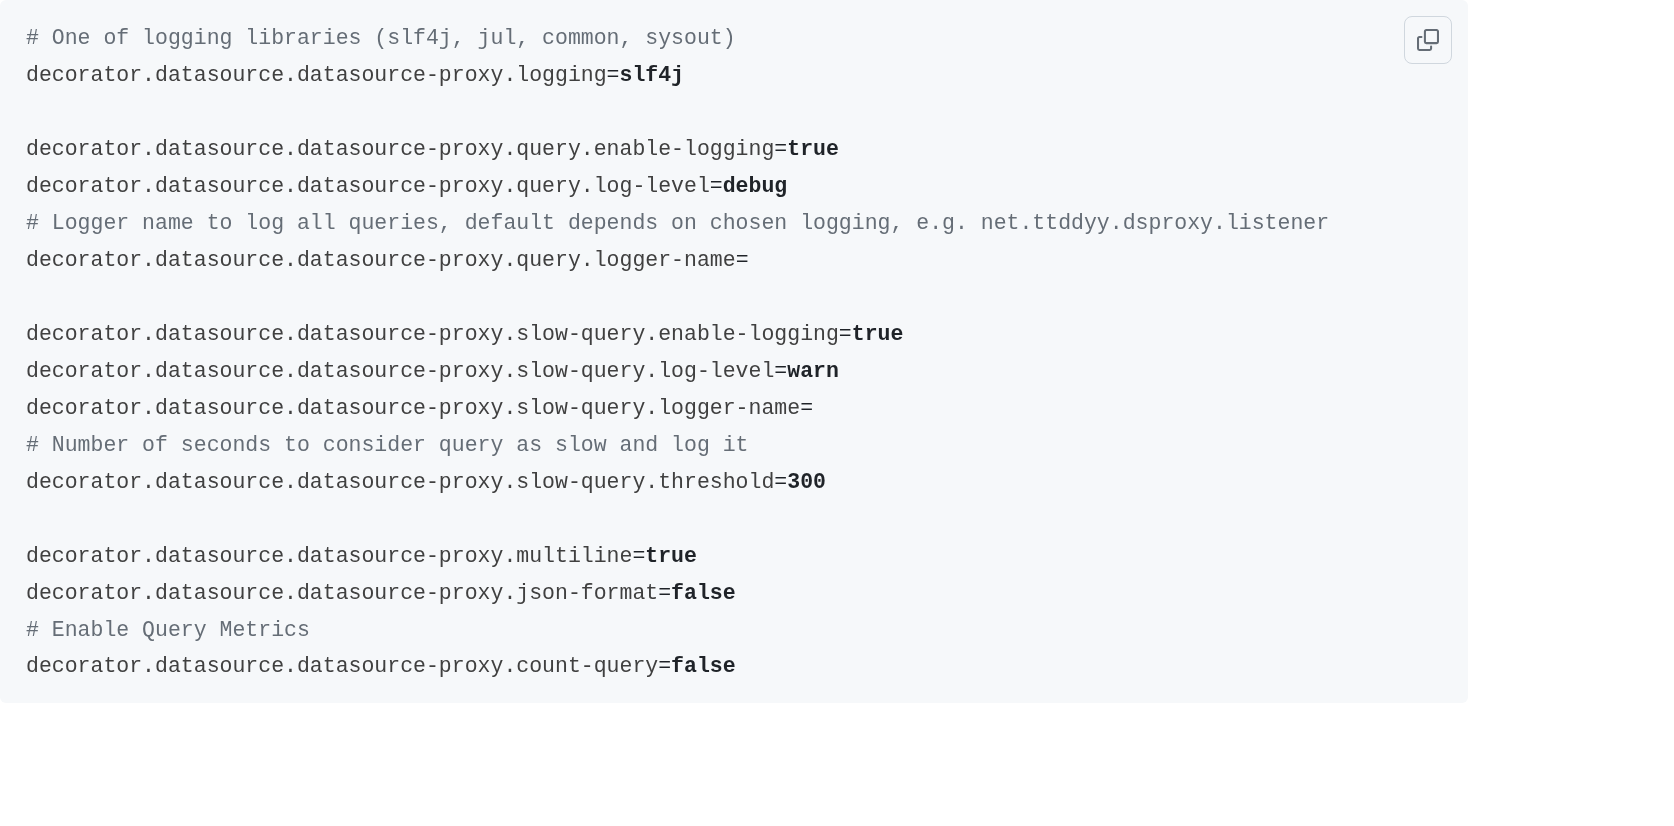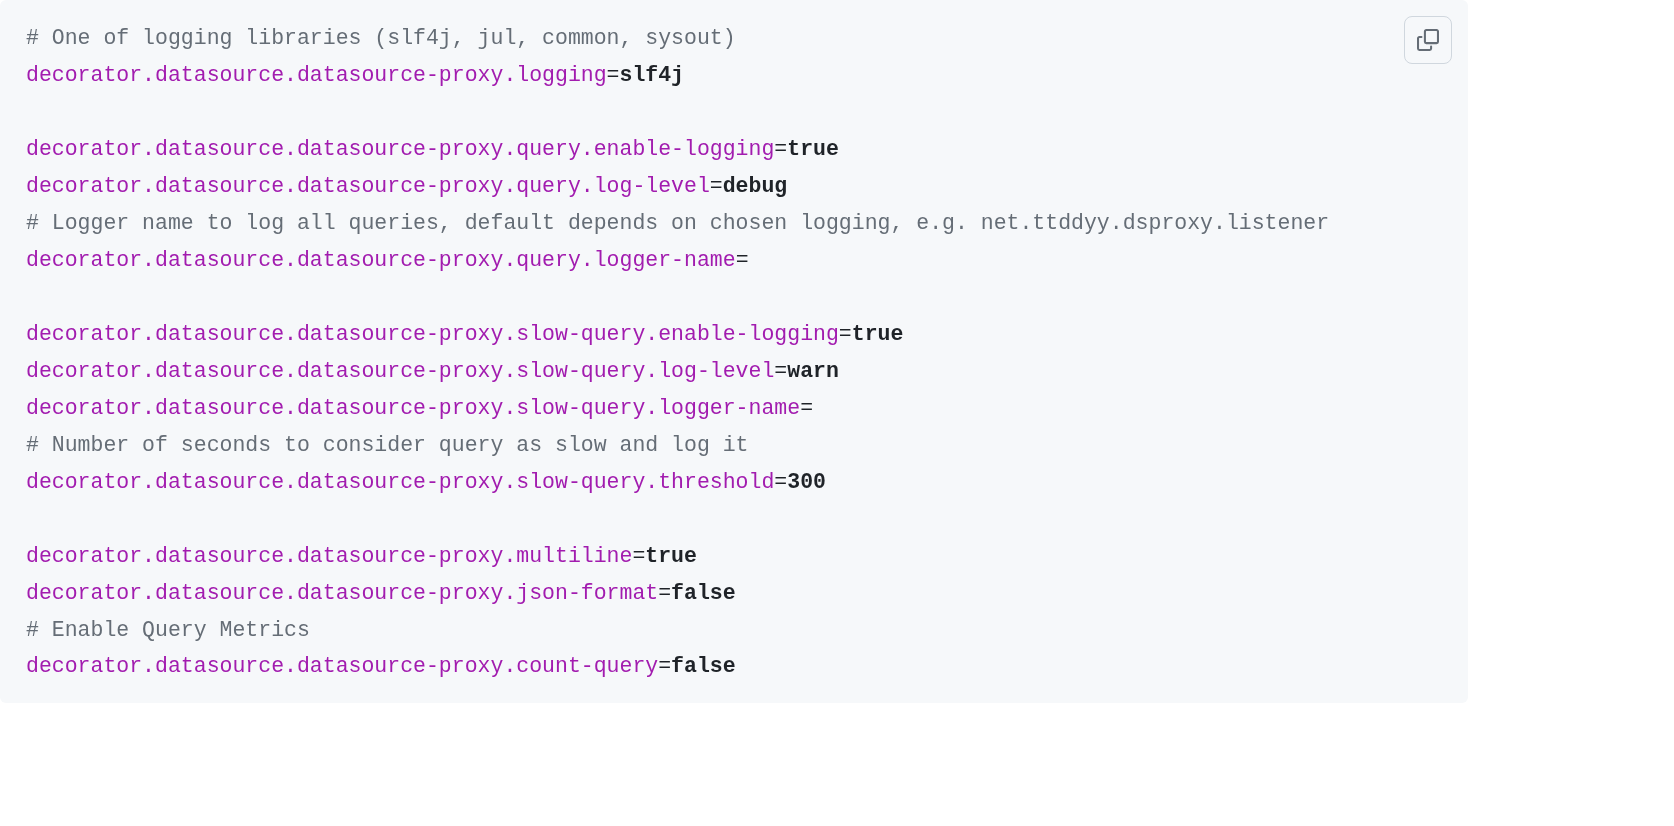--- a/index.html
+++ b/index.html
@@ -26,21 +26,21 @@
   }
   .code-block {
     font-family: ui-monospace, SFMono-Regular, "SF Mono", Menlo, Consolas, "Liberation Mono", monospace;
     font-size: 21.5px;
     line-height: 1.72;
     white-space: pre;
     color: #1f2328;
     min-width: max-content;
   }
   .c { color: #656d76; }     
-  .k { color: #a21caf; }     
+  .k { color: #404040; }     
   .eq { color: #1f2328; }    
   .v { color: #1f2328; font-weight: bold; }     
   .copy-button {
     position: absolute;
     top: 16px;
     right: 16px;
     width: 48px;
     height: 48px;
     border: 1px solid #d0d7de;
     border-radius: 8px;

